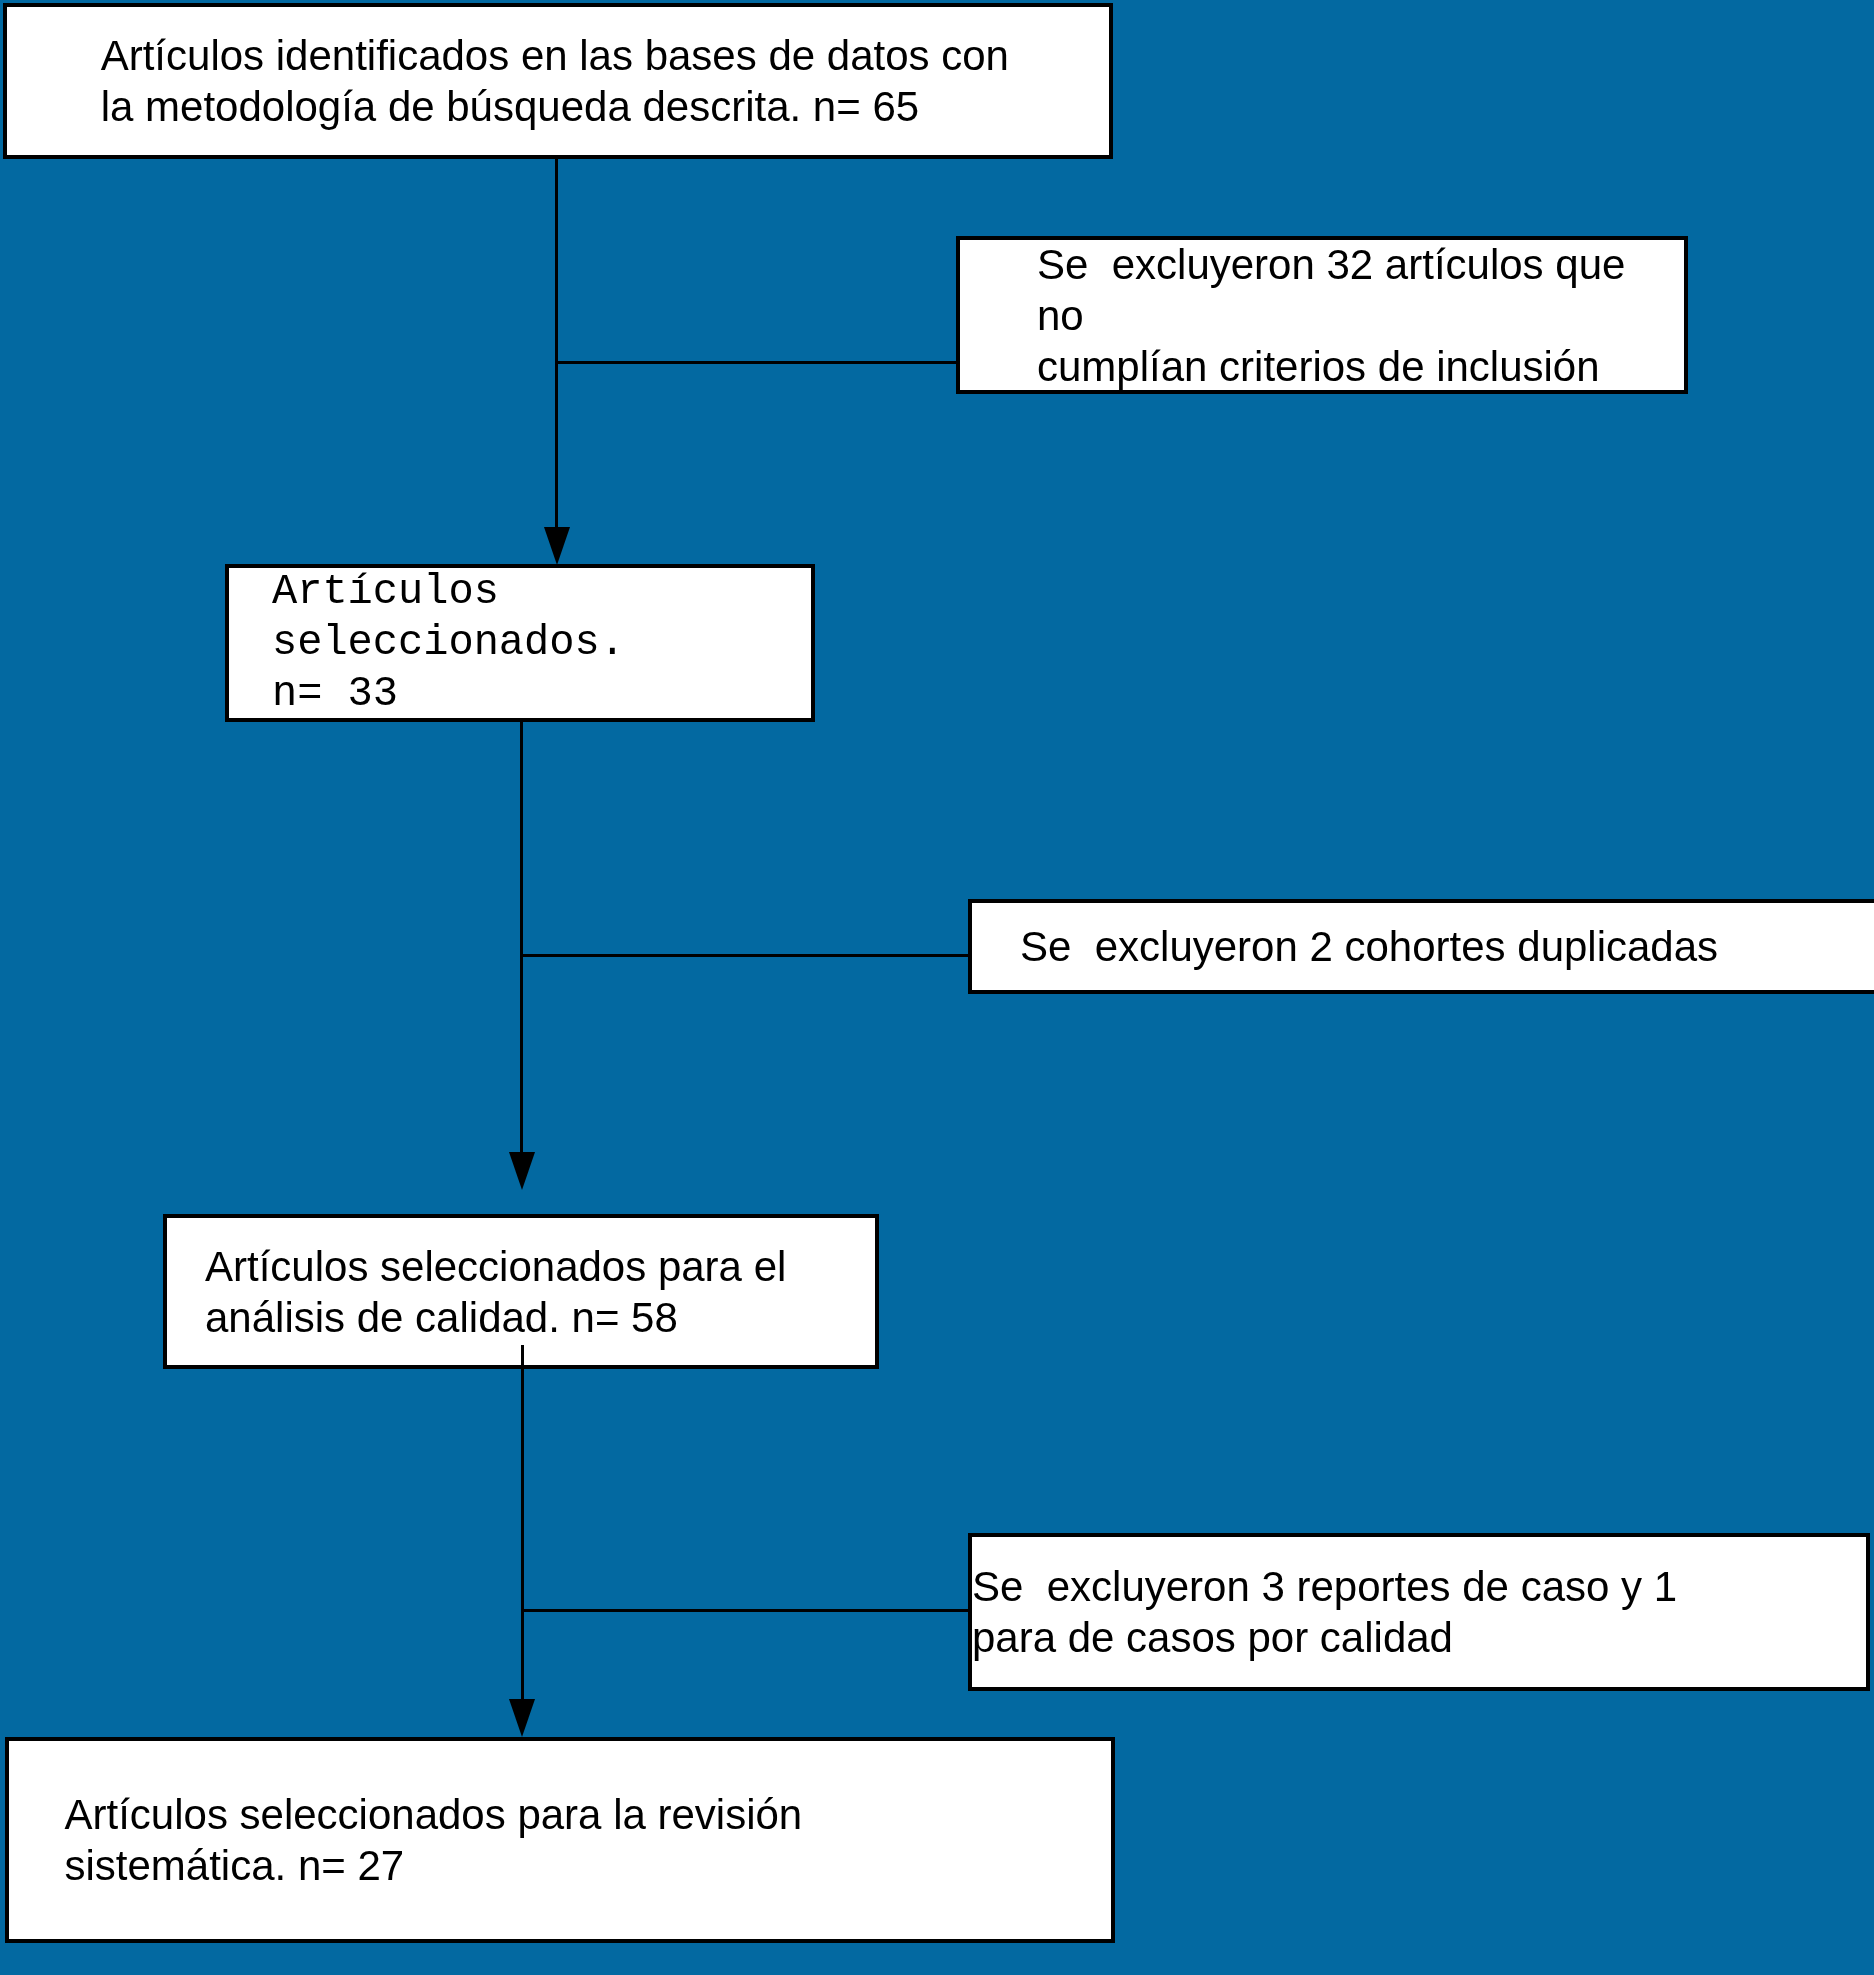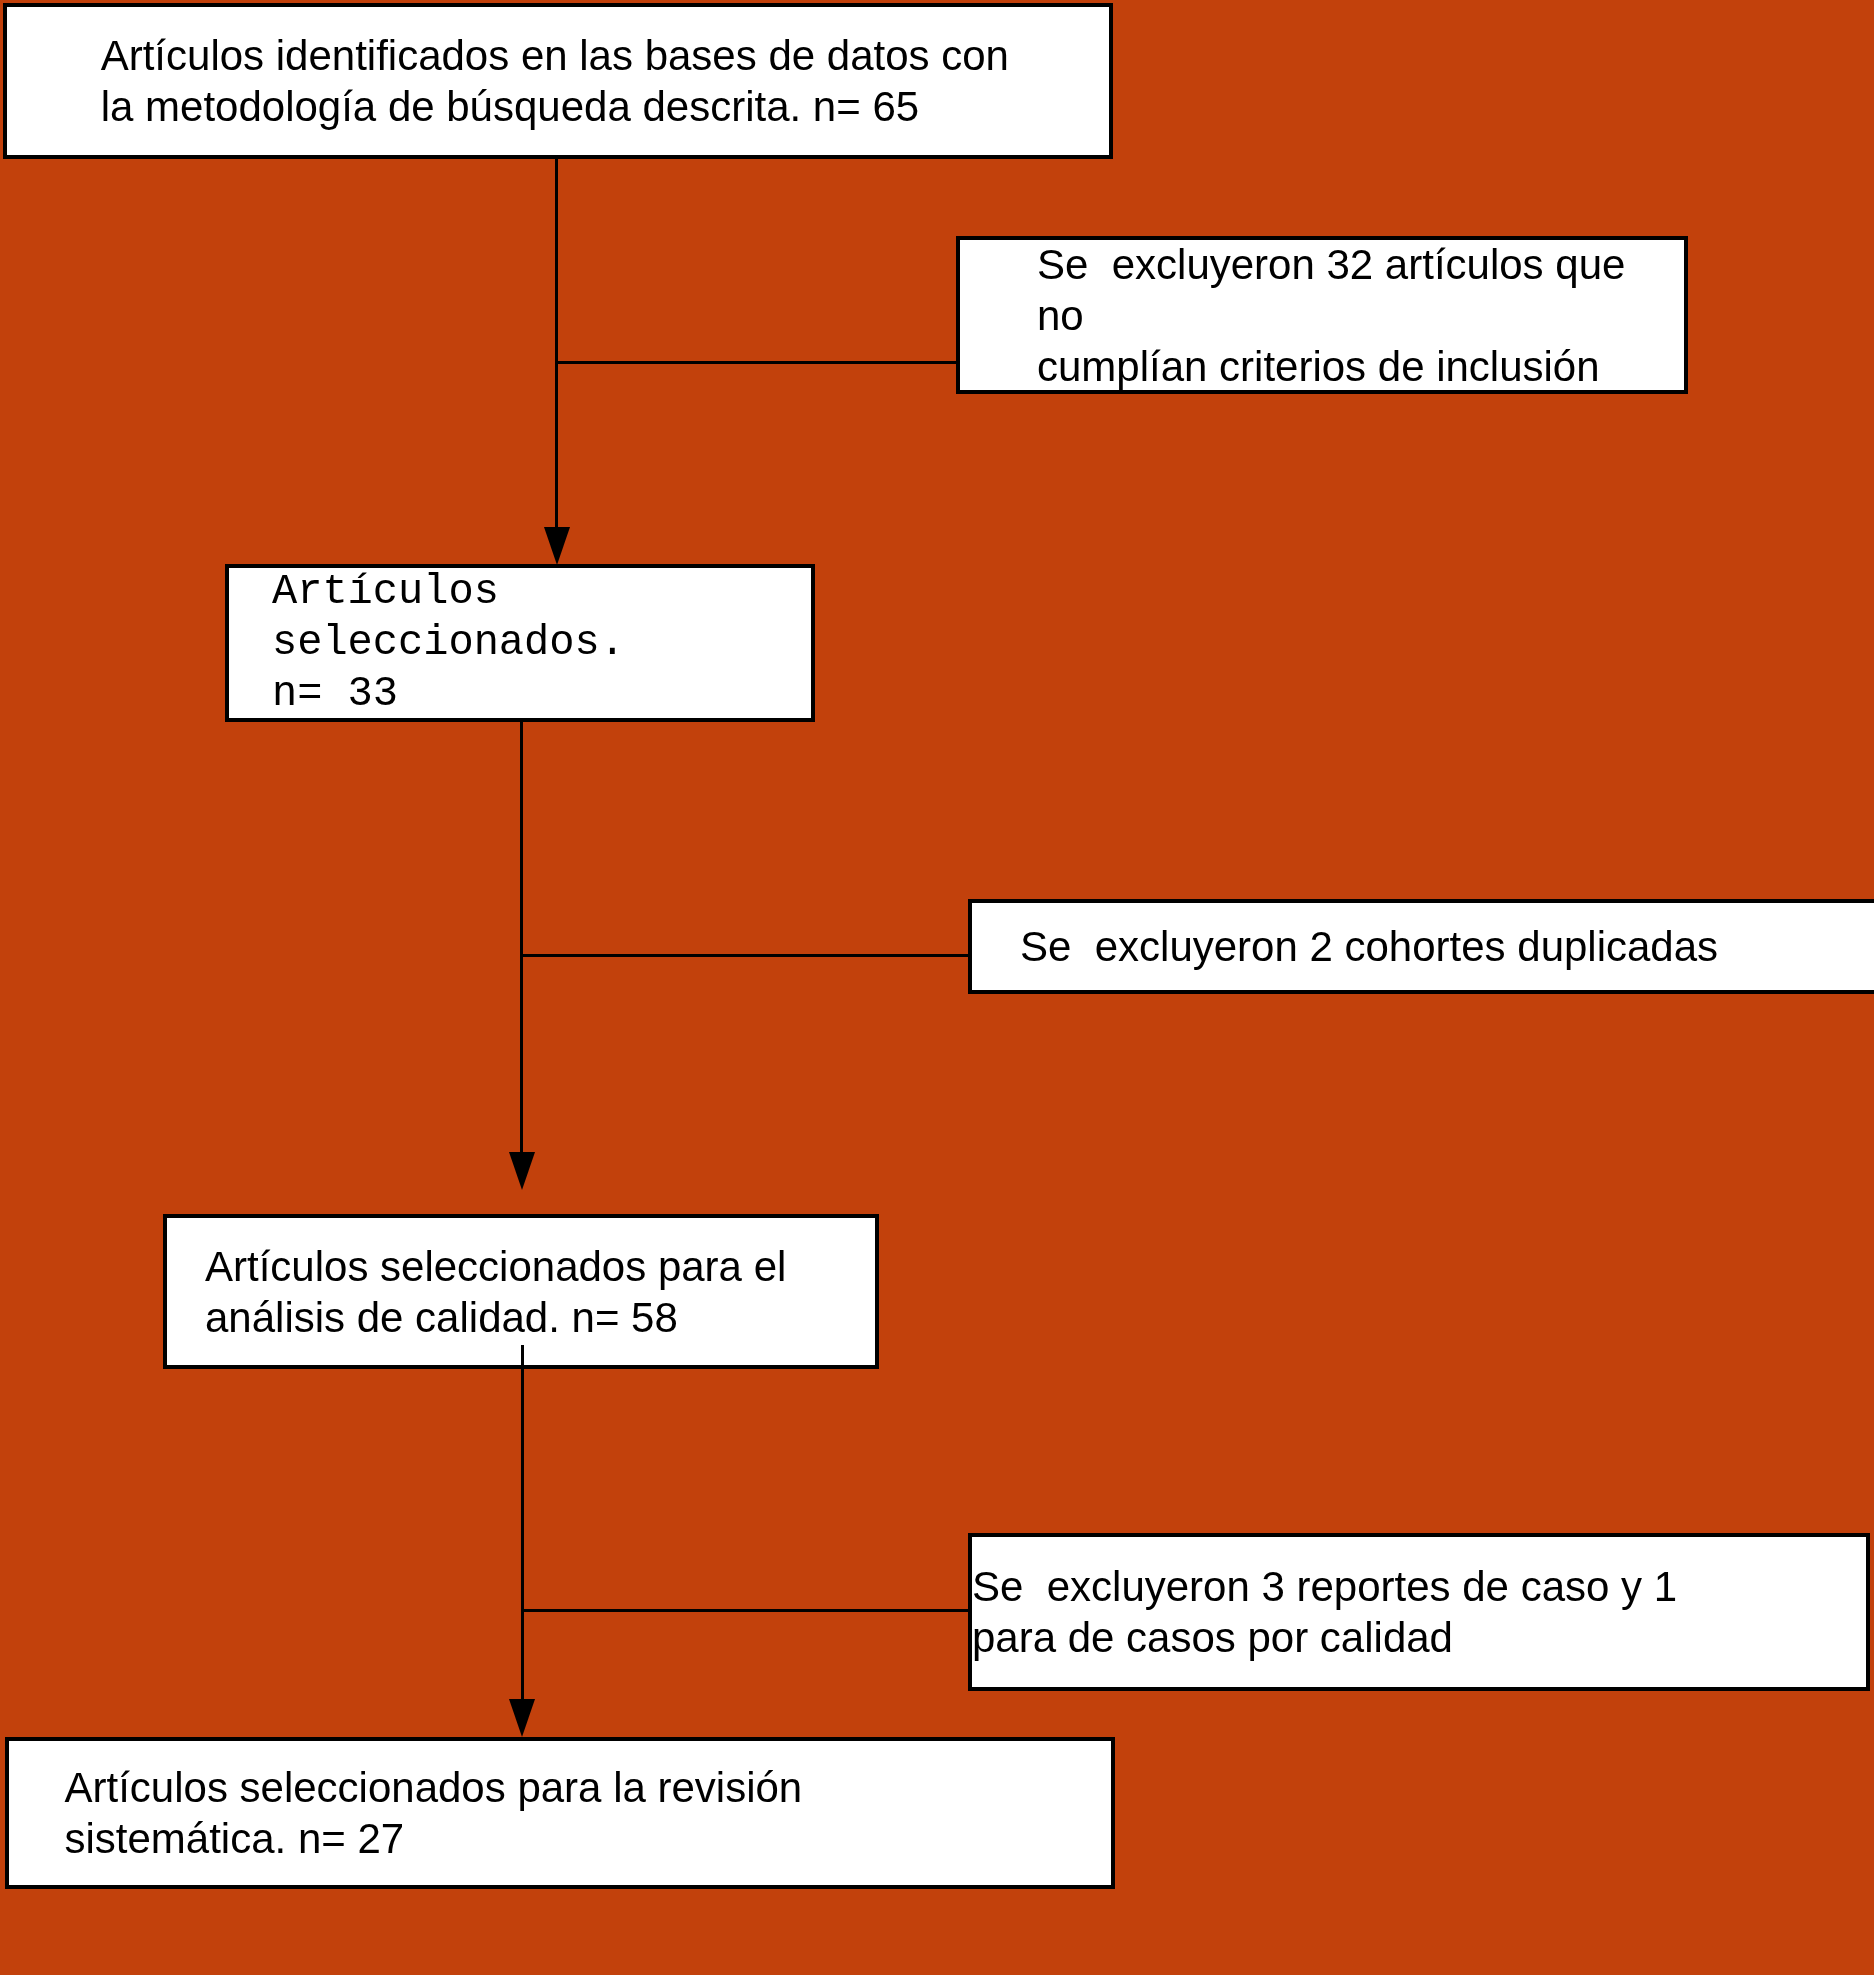--- a/index.html
+++ b/index.html
@@ -4,21 +4,21 @@
 <style>
   html, body {
     margin: 0;
     padding: 0;
     background: #ffffff;
   }
   #canvas {
     position: relative;
     width: 1875px;
     height: 1976px;
-    background: #c2410c;
+    background: #0369a1;
     font-family: "Liberation Sans", sans-serif;
     color: #000000;
   }
   .box {
     position: absolute;
     box-sizing: border-box;
     border: 4.5px solid #000000;
     background: #ffffff;
     display: flex;
     flex-direction: column;
@@ -83,19 +83,19 @@
 
   <div class="line" style="left:521px; top:1345px; width:2.7px; height:359px;"></div>
   <div class="line" style="left:521px; top:1609px; width:448px; height:2.7px;"></div>
   <div class="arrow-down" style="left:509px; top:1699px;"></div>
 
   <div class="box" style="left:968px; top:1533px; width:902px; height:158px; padding-right:13.5px;">
     <div class="txt">Se  excluyeron 3 reportes de caso y 1</div>
     <div class="txt">para de casos por calidad</div>
   </div>
 
-  <div class="box" style="left:4.5px; top:1737px; width:1110px; height:152px; padding-left:56px; padding-right:13.5px;">
+  <div class="box" style="left:4.5px; top:1737px; width:1110px; height:206px; padding-left:56px; padding-right:13.5px;">
     <div class="txt">Artículos seleccionados para la revisión</div>
     <div class="txt">sistemática. n= 27</div>
   </div>
 
 </div>
 
 
 </body></html>

